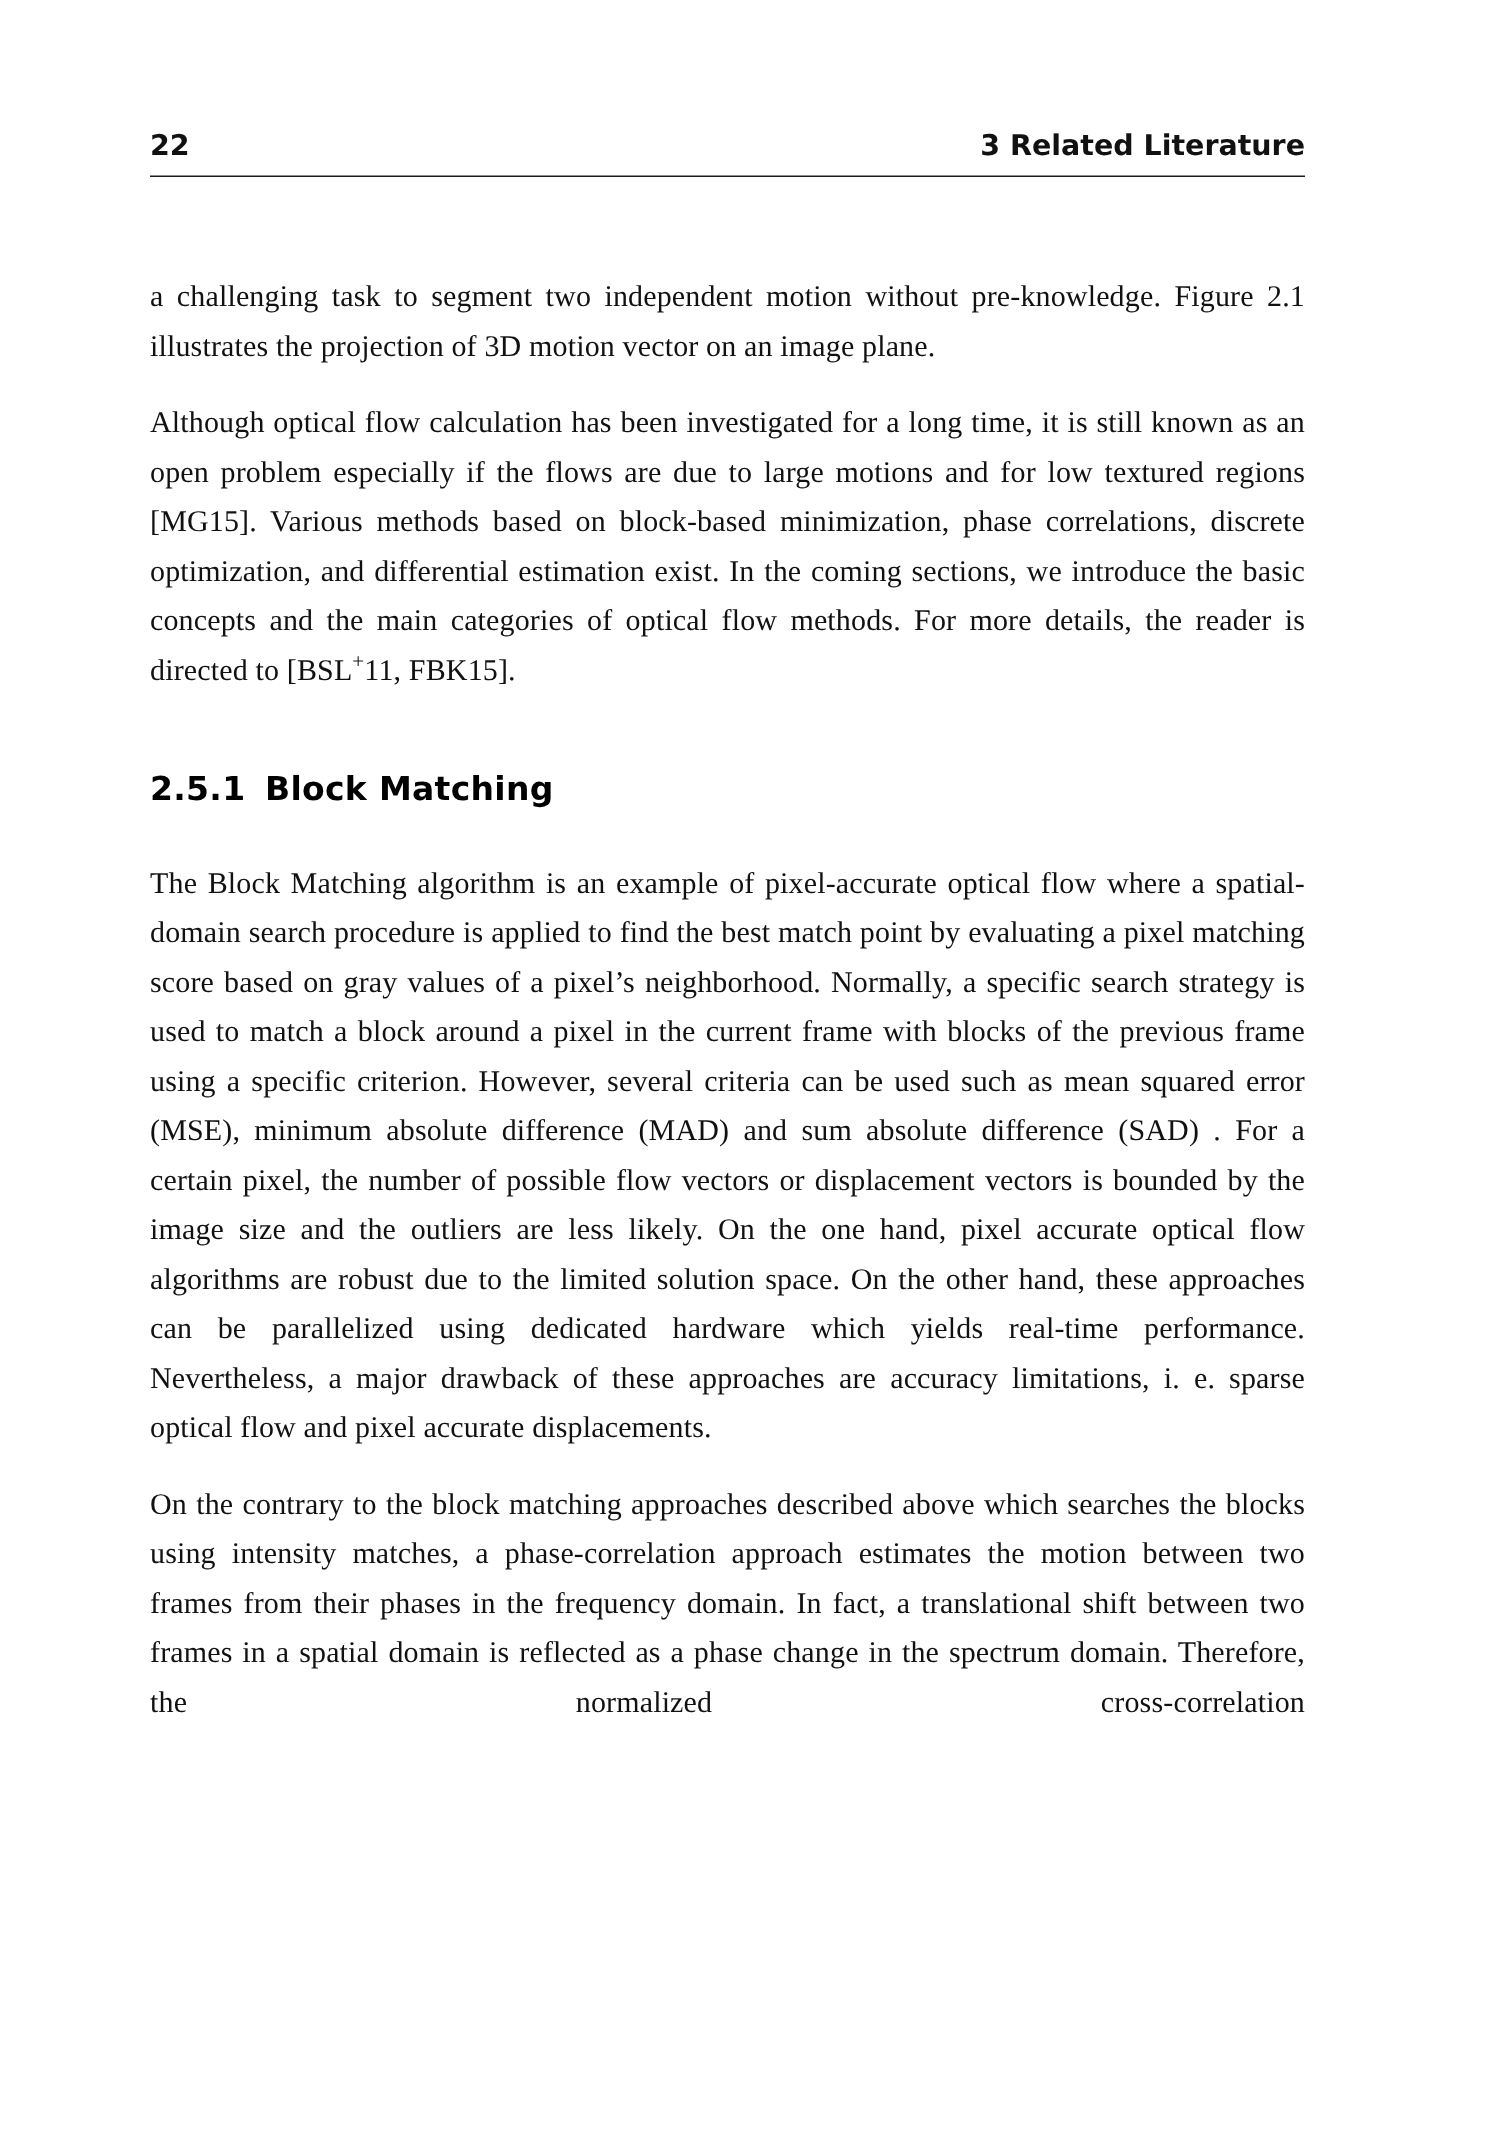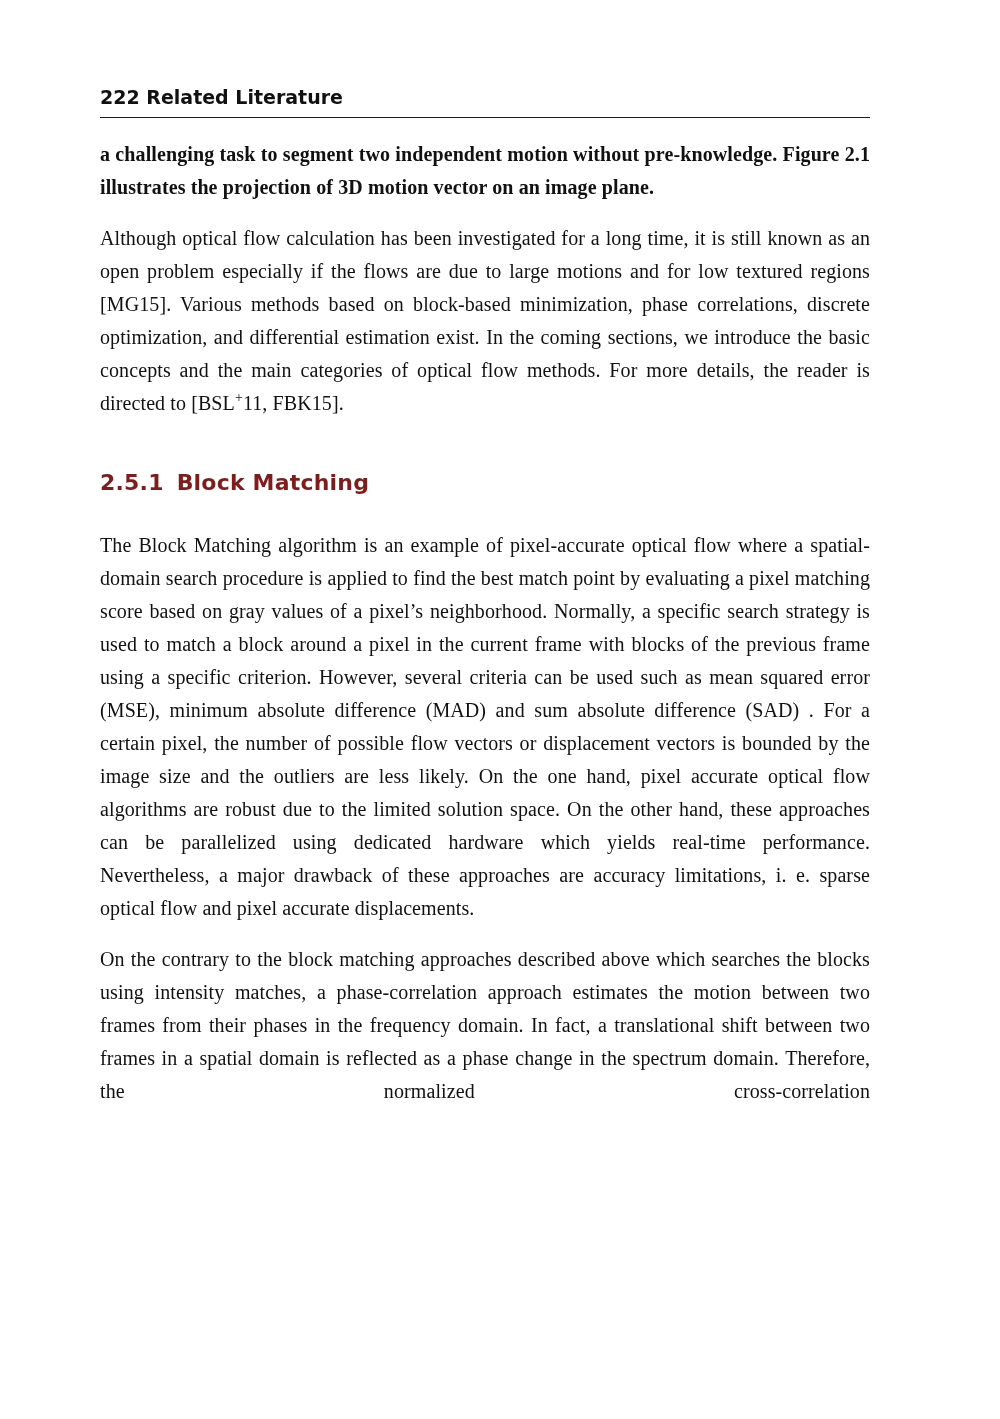--- a/index.html
+++ b/index.html
@@ -13,66 +13,67 @@
     height: 1419px;
     box-sizing: border-box;
     background: #ffffff;
     color: #111111;
     padding: 86px 130px 0 100px;
     font-family: "Liberation Serif", "DejaVu Serif", serif;
     overflow: hidden;
   }
   .page-header {
     display: flex;
+    justify-content: space-between;
     align-items: baseline;
     font-family: "DejaVu Sans", "Liberation Sans", sans-serif;
     font-weight: 600;
     font-size: 19px;
     padding-bottom: 9px;
     border-bottom: 1.6px solid #1c1c1c;
+    gap: 20px;
   }
   .body-para {
     font-size: 20px;
     line-height: 33px;
     text-align: justify;
     margin: 0 0 18px 0;
     letter-spacing: 0.1px;
   }
   .first-para {
-    margin-top: 20px;
-    font-weight: bold;
+    margin-top: 64px;
   }
   .continues {
     text-align-last: justify;
   }
   sup.cite-sup {
     font-size: 70%;
     line-height: 0;
     vertical-align: super;
   }
   .section-heading {
     font-family: "DejaVu Sans", "Liberation Sans", sans-serif;
     font-weight: bold;
     font-size: 22px;
-    color: #7f1d1d;
+    color: #000000;
     margin: 50px 0 34px 0;
     letter-spacing: 0.2px;
   }
   .section-heading .sec-num {
     margin-right: 13px;
   }
 </style>
 </head>
 <body>
 
 <div class="page">
 
   <header class="page-header">
     <span class="page-num">22</span>
-    <span class="running-chapter">2 Related Literature</span>
+    <span class="running-chapter">3 Related Literature</span>
   </header>
 
   <main>
 
     <p class="body-para first-para">a challenging task to segment two independent motion without pre-knowledge. Figure 2.1 illustrates the projection of 3D motion vector on an image plane.</p>
 
     <p class="body-para"><span>Although optical flow calculation has been investigated for a long time, it is still known as an open problem especially if the flows are due to large motions and for low textured regions [MG15]. Various methods based on block-based minimization, phase correlations, discrete optimization, and differential estimation exist. In the coming sections, we introduce the basic concepts and the main categories of optical flow methods. For more details, the reader is directed to [BSL</span><sup class="cite-sup">+</sup><span>11, FBK15].</span></p>
 
     <h2 class="section-heading"><span class="sec-num">2.5.1</span><span class="sec-title">Block Matching</span></h2>
 

